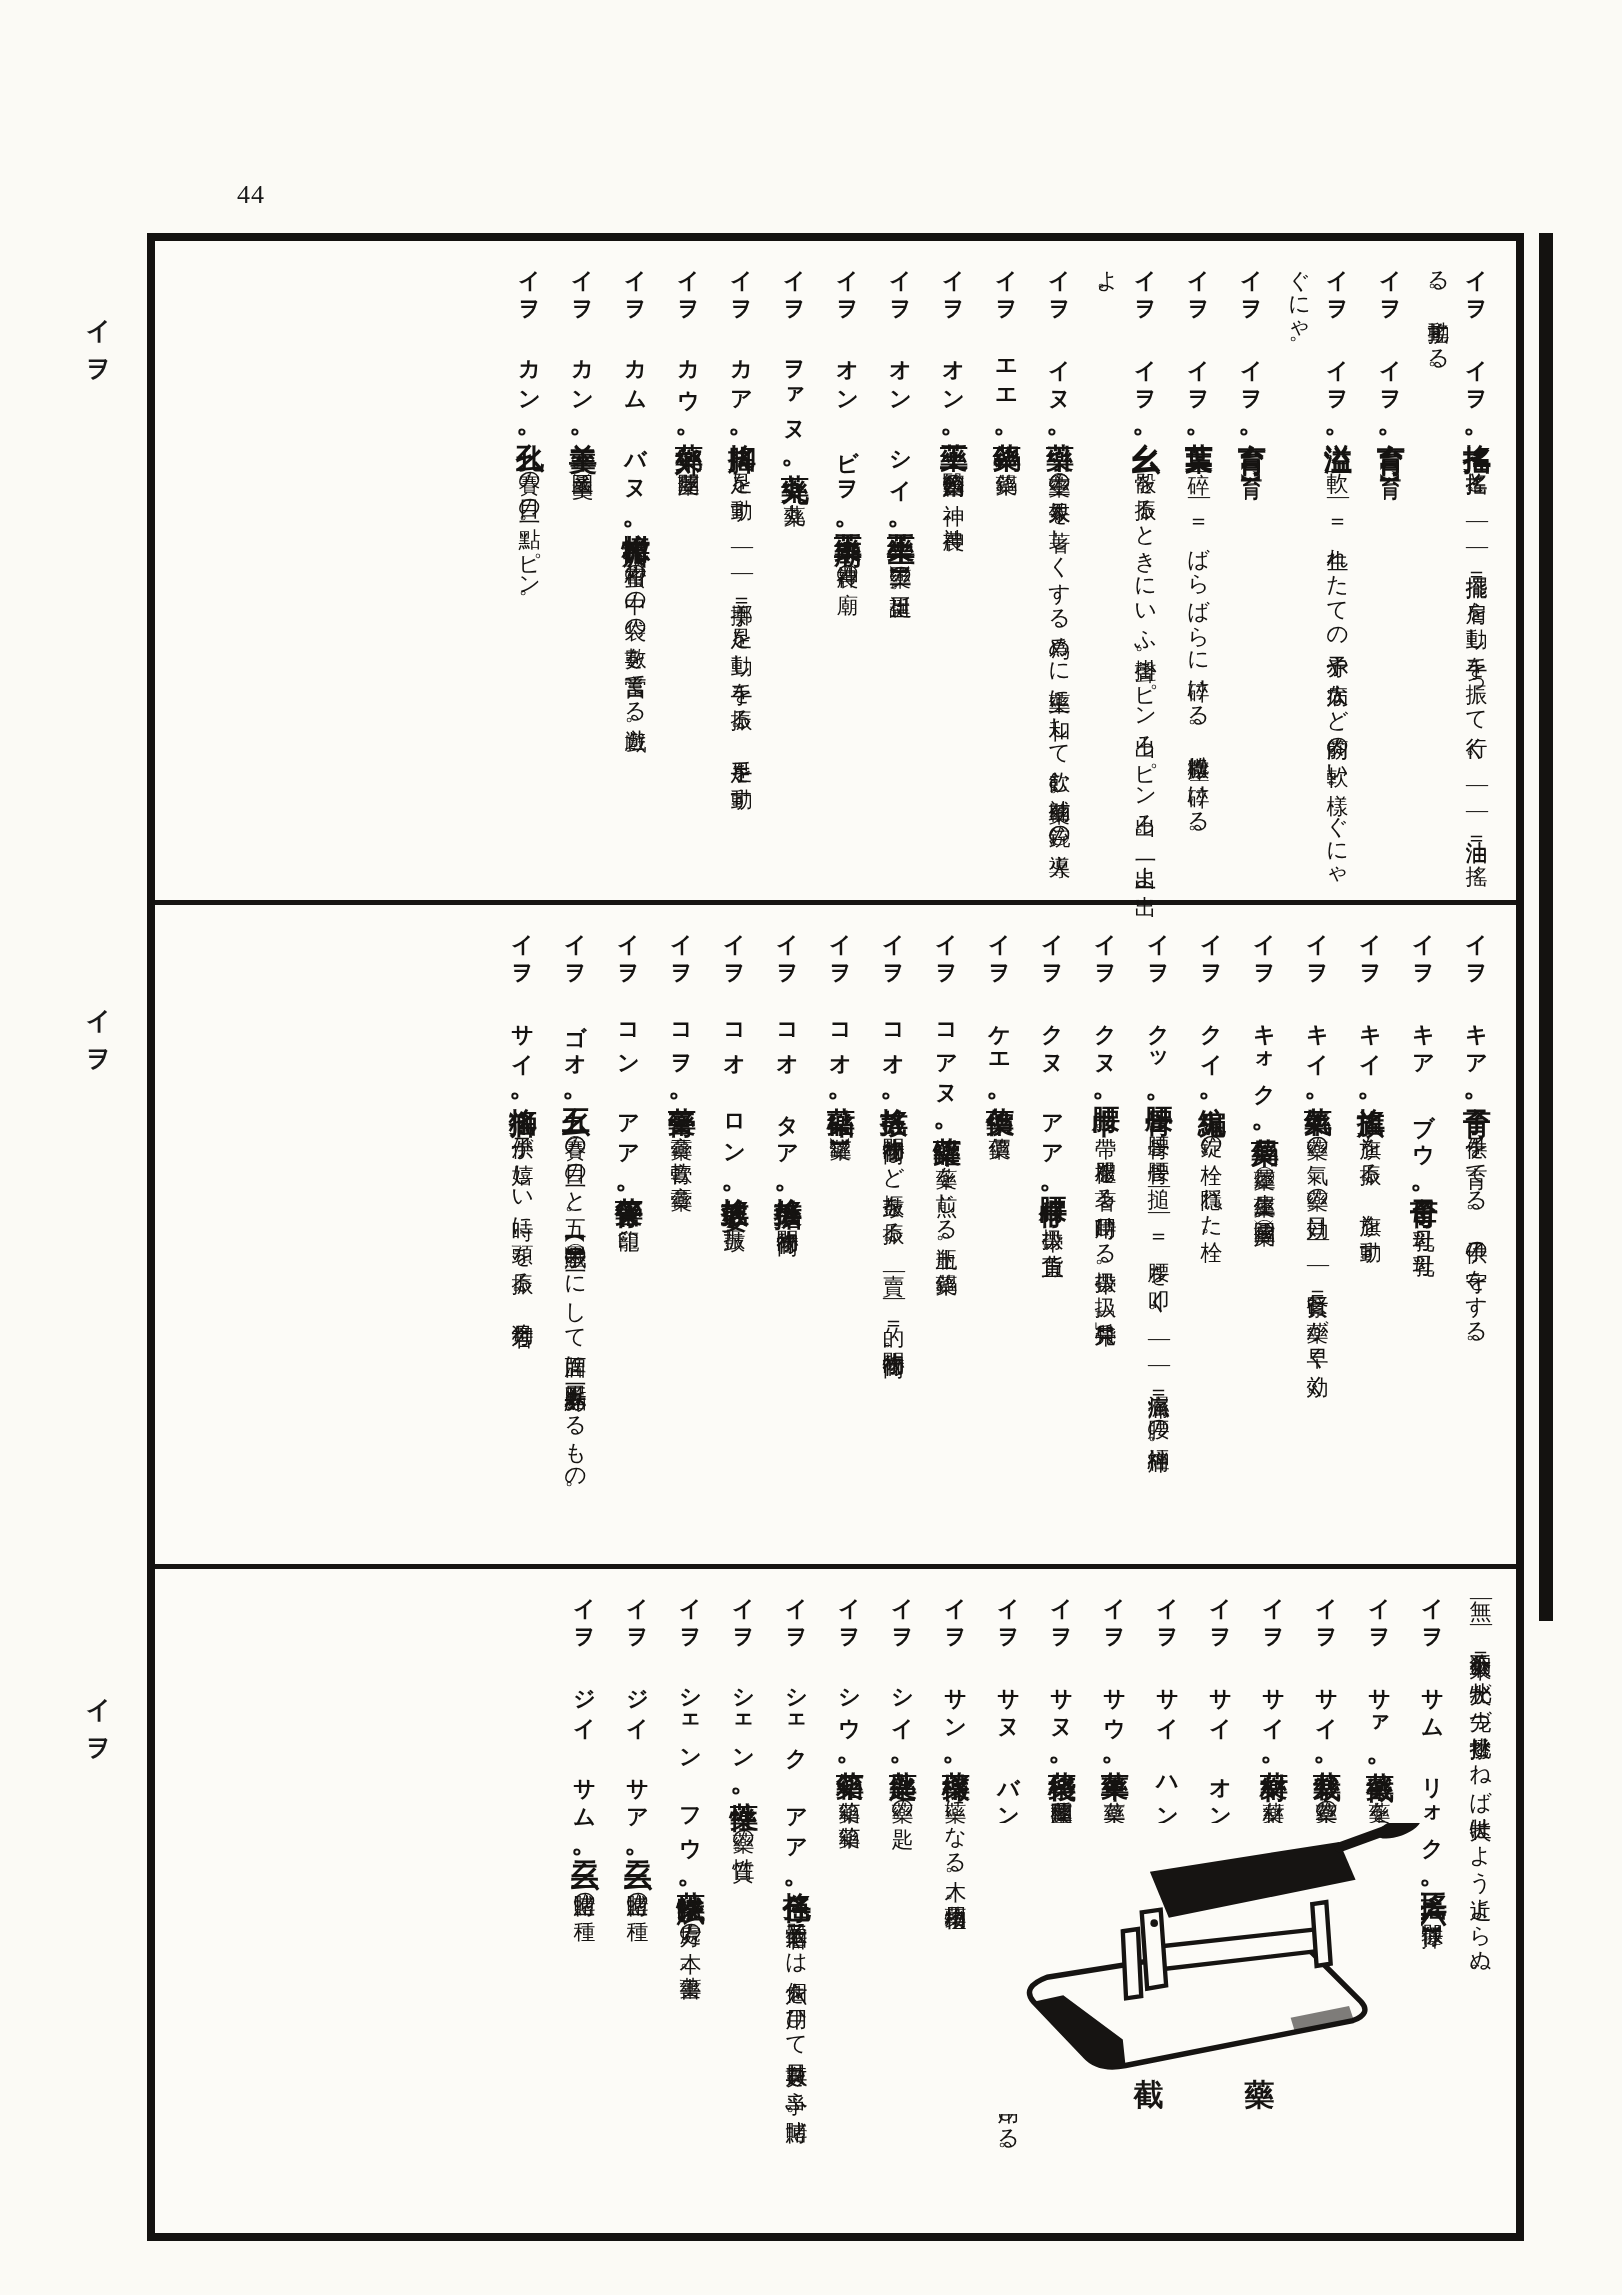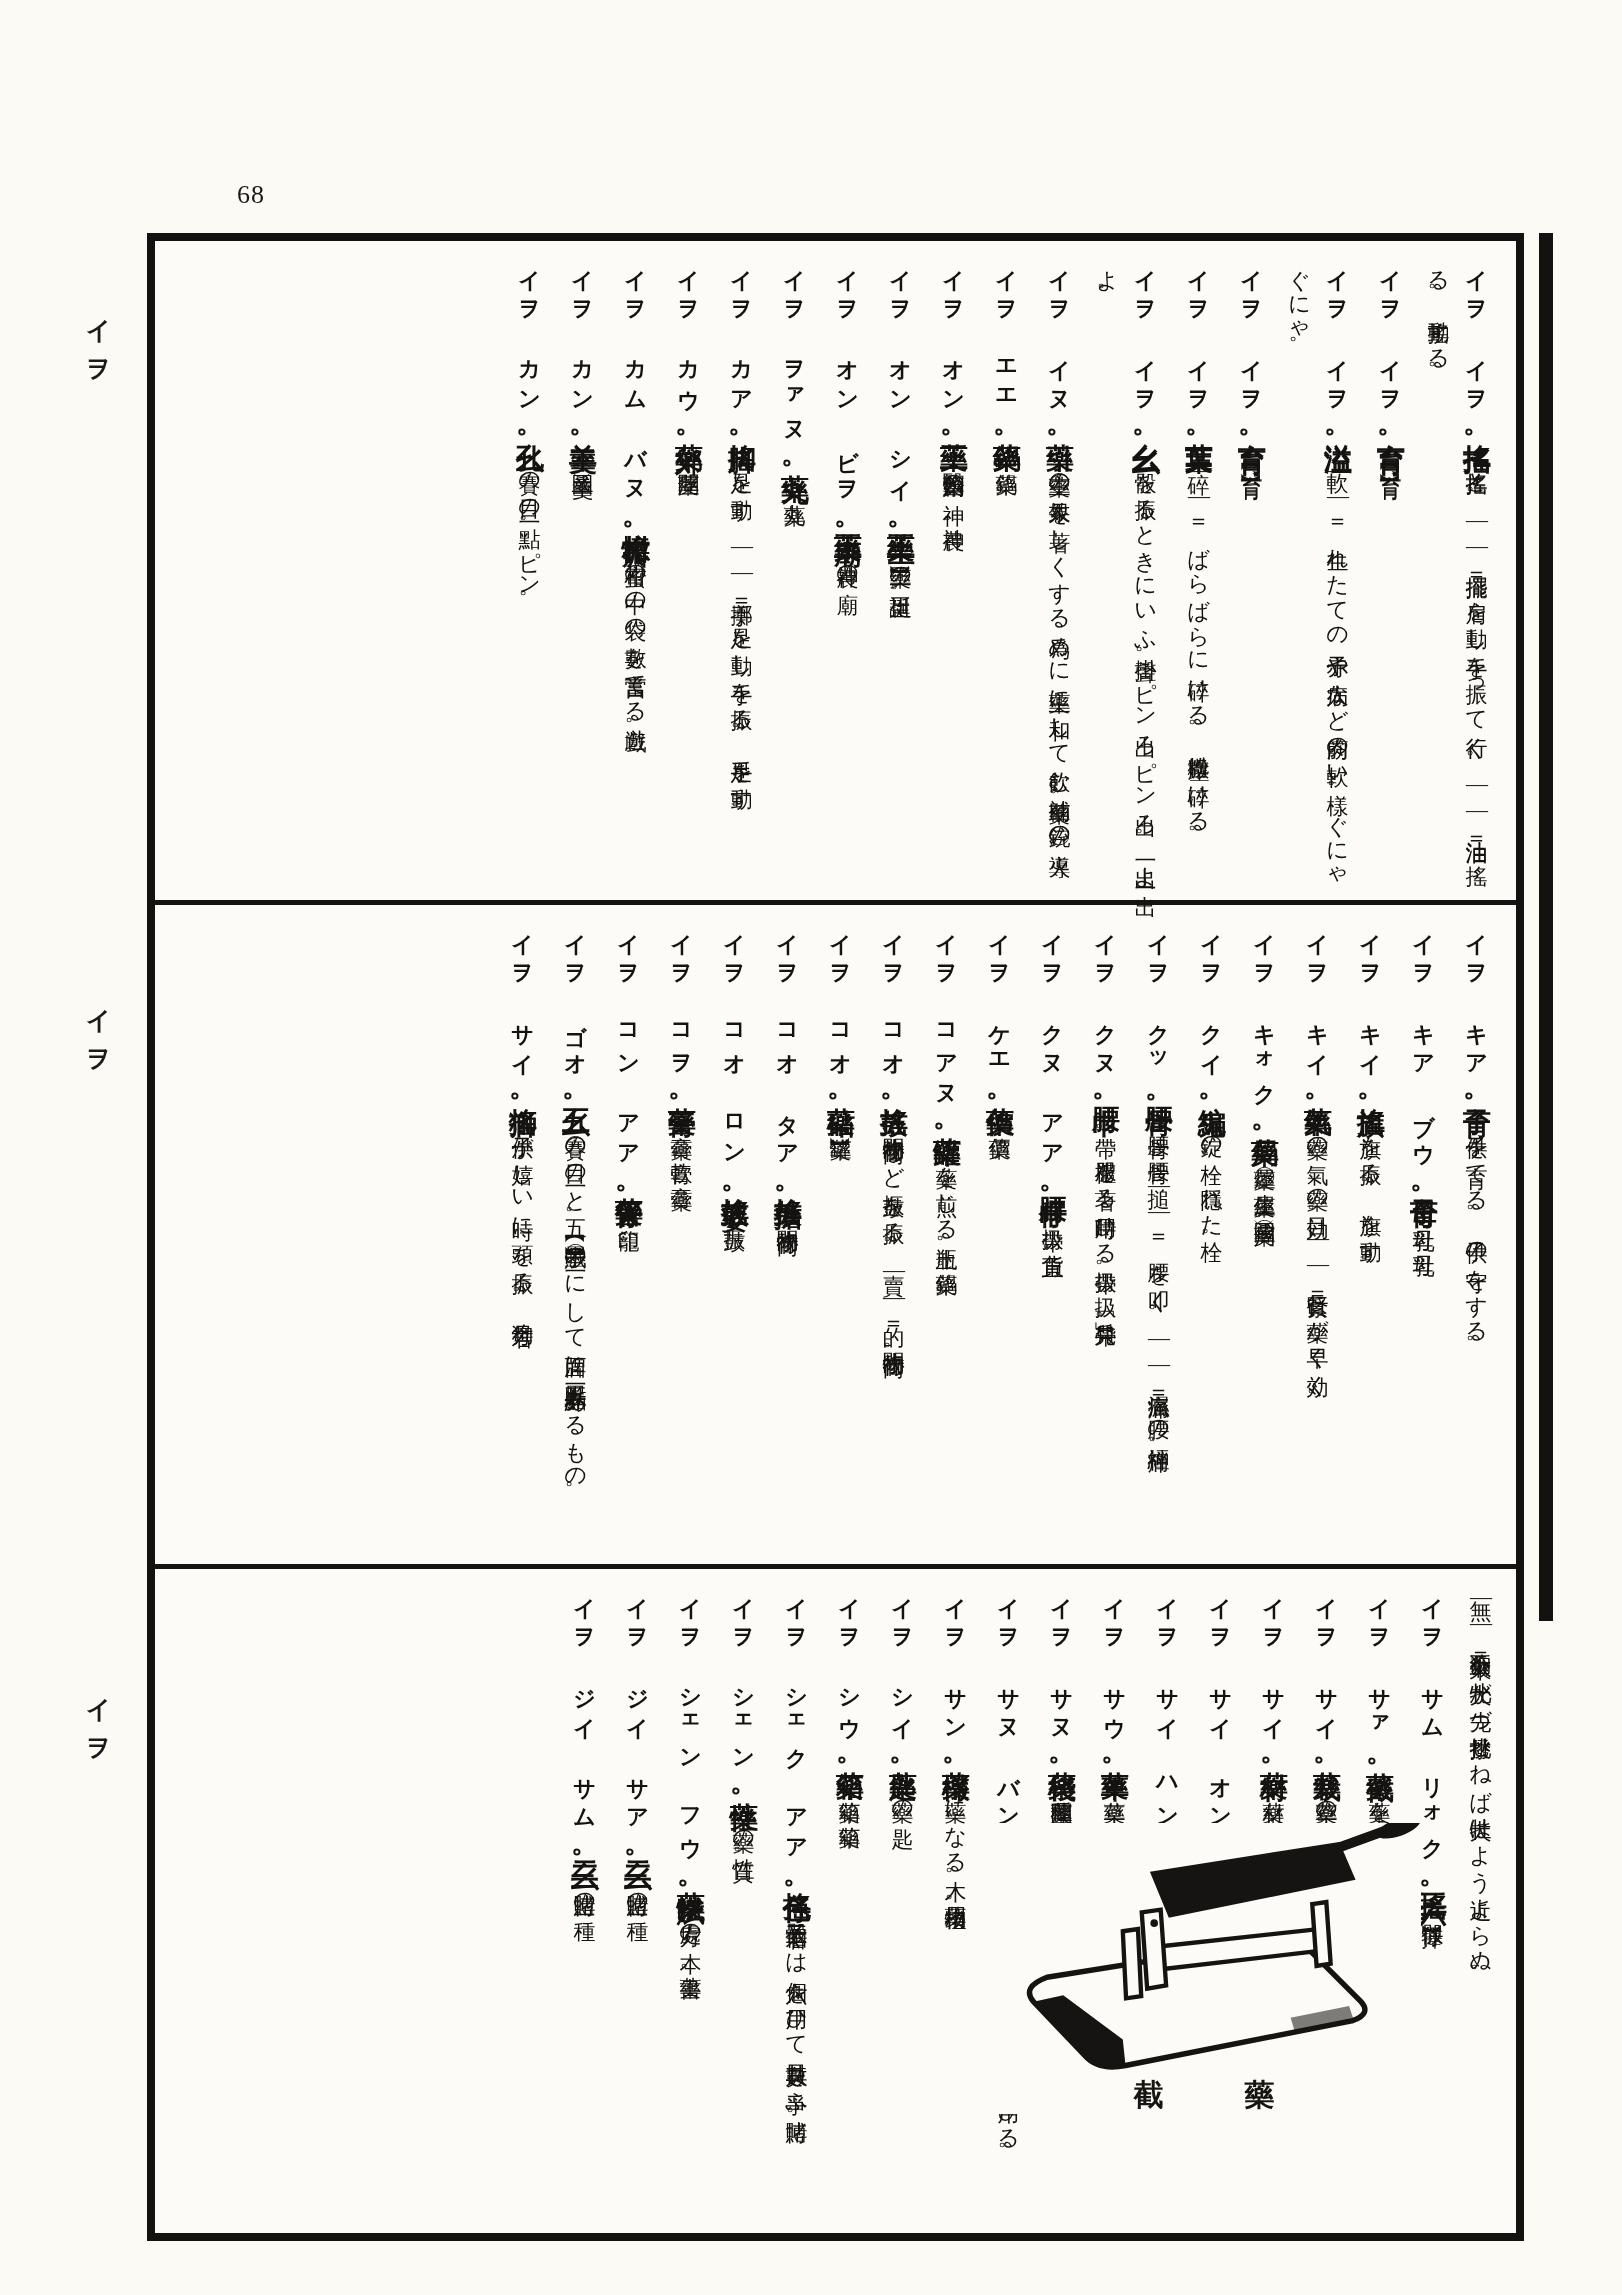--- a/index.html
+++ b/index.html
@@ -57,21 +57,21 @@
   }
   .illustration svg{display:block;}
   .ill-caption{
     text-align:center;font-size:30px;font-weight:bold;
     letter-spacing:81px;padding-left:81px;margin-top:3.3px;color:#171513;
   }
 </style>
 </head>
 <body>
 
-<div class="page-number">68</div>
+<div class="page-number">44</div>
 
 <div class="margin-label" id="margin-1">イヲ</div>
 <div class="margin-label" id="margin-2">イヲ</div>
 <div class="margin-label" id="margin-3">イヲ</div>
 
 <div class="gutter-bar"></div>
 
 <div class="frame">
   <div class="band rule">
       <div class="entry"><span class="pron">イヲ イヲ</span><span class="head">搖搖。</span><span class="def">搖搖と。――擺擺＝肩を動し手を振って行く。――油油＝搖る。動搖する。</span></div>

